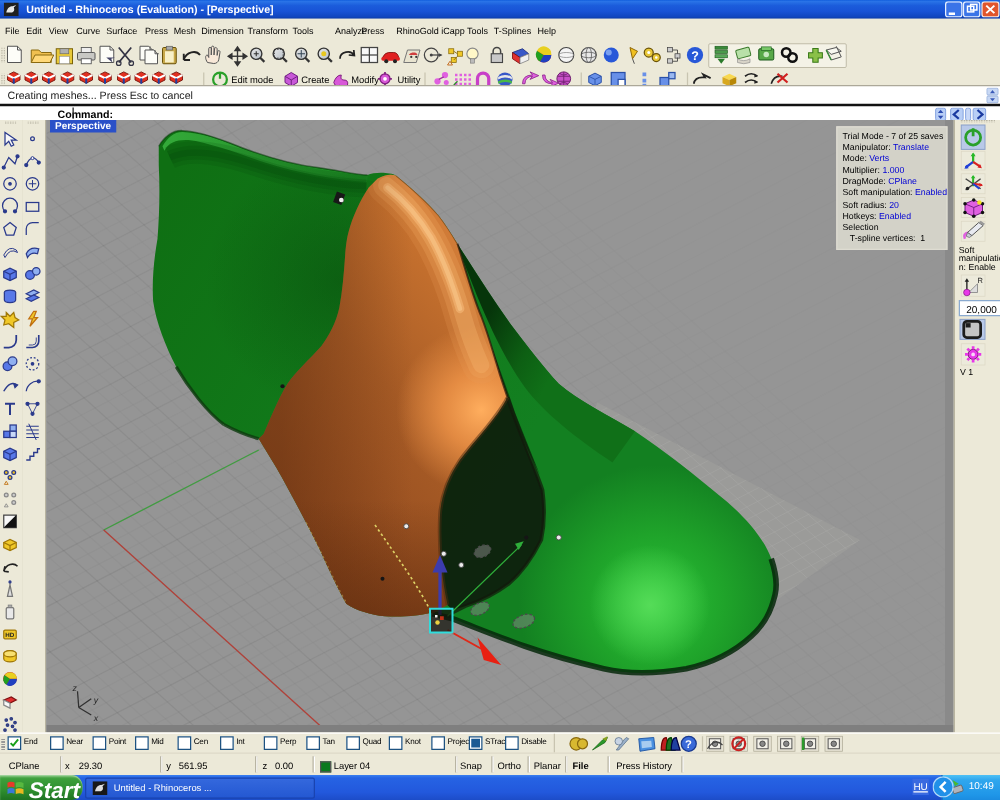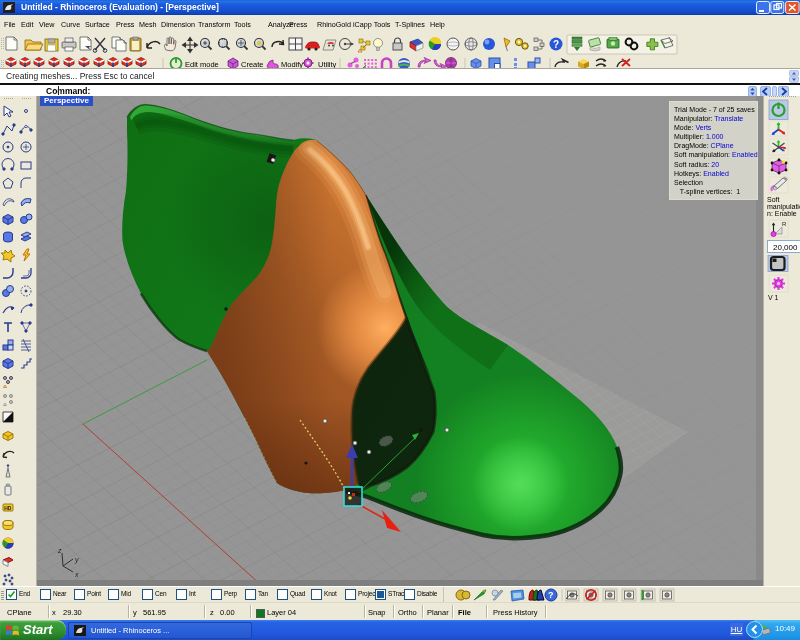--- a/index.html
+++ b/index.html
@@ -21,21 +21,21 @@
 #trial{left:669px;top:5px;width:89px;height:99px;background:#d3d2c8;border:1px solid #dedcd2;font-size:7px;color:#000;line-height:9.1px;padding:3px 0 0 4px;box-sizing:border-box;white-space:nowrap;letter-spacing:0px;}
 #trial .b{color:#0000d4;}
 #lt1{left:0;top:0;width:18px;height:490px;background:#ece9d8;border-right:1px solid #d4d0bc;}
 #lt2{left:18px;top:0;width:18px;height:490px;background:#ece9d8;border-right:1px solid #b8b4a0;}
 #rsb{left:763px;top:0;width:37px;height:490px;background:#ece9d8;border-left:1px solid #b8b4a0;}
 #osnap{left:0;top:586px;width:800px;height:16px;background:#ece9d8;border-top:1px solid #fff;font-size:6.5px;letter-spacing:-0.1px;}
 .cb{position:absolute;top:2px;width:11px;height:11px;background:#fff;border:1px solid #1d5281;box-sizing:border-box;}
 .cbl{position:absolute;top:1px;color:#000;letter-spacing:-0.2px;}
 #status{left:0;top:602px;width:800px;height:18px;background:#ece9d8;font-size:7.5px;color:#000;border-top:1px solid #ddd9c8;}
 #taskbar{left:0;top:620px;width:800px;height:20px;background:linear-gradient(180deg,#3a80f0 0%,#2663e4 12%,#2258dc 70%,#1c4cc8 100%);}
-#startbtn{left:0;top:0;width:66px;height:20px;background:linear-gradient(180deg,#71bb6b 0%,#3d9f3b 15%,#2f8f2f 60%,#1e7222 100%);border-radius:0 9px 9px 0;color:#fff;font-weight:bold;font-style:italic;font-size:13px;box-shadow:inset 0 1px 1px #a5d6a0;}
+#startbtn{left:0;top:0;width:66px;height:20px;background:linear-gradient(180deg,#71bb6b 0%,#3d9f3b 15%,#2f8f2f 60%,#1e7222 100%);border-radius:0 9px 9px 0;color:#fff;font-weight:bold;font-style:italic;font-size:18px;box-shadow:inset 0 1px 1px #a5d6a0;}
 #taskbtn{left:68px;top:2px;width:184px;height:17px;background:linear-gradient(180deg,#3468dd,#2458d2);border-radius:2px;border:1px solid #1a44b0;box-sizing:border-box;color:#fff;font-size:7.5px;}
 #tray{left:753px;top:0;width:47px;height:20px;background:linear-gradient(180deg,#4fc1f5 0%,#30a7ee 20%,#1f96e8 80%,#1b8ce0 100%);border-left:1px solid #1276c0;color:#fff;font-size:8px;}
 </style>
 </head>
 <body>
 <div class="abs" id="titlebar">
   <svg class="abs" style="left:3px;top:2px" width="12" height="11">
       <rect x="0" y="0" width="12" height="11" fill="#202020"></rect>
       <path d="M2,8 C3,4 5,3 7,3 L10,2 8,4 C9,6 8,8 6,8 Z" fill="#e8e8e8"></path>
     </svg>

